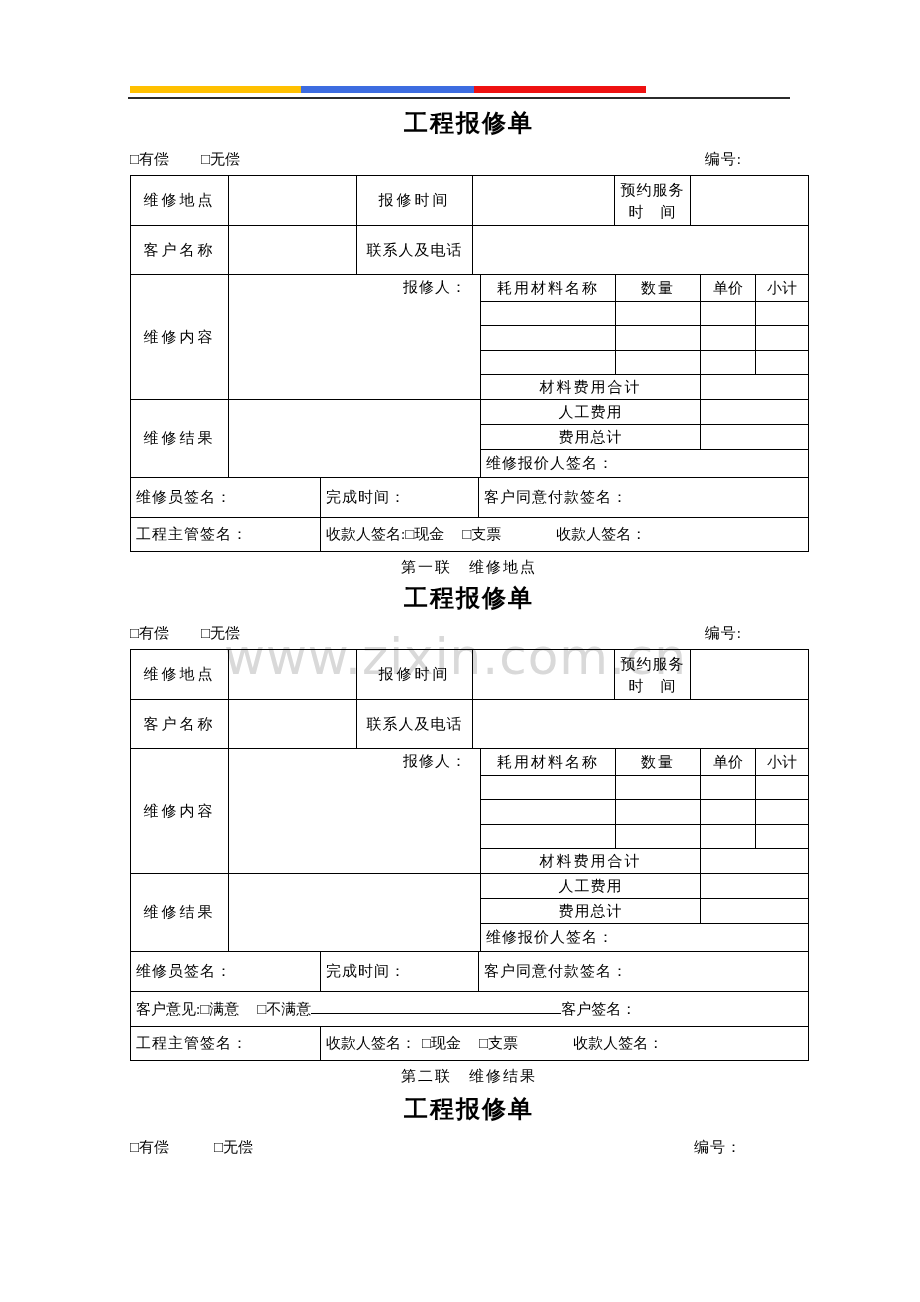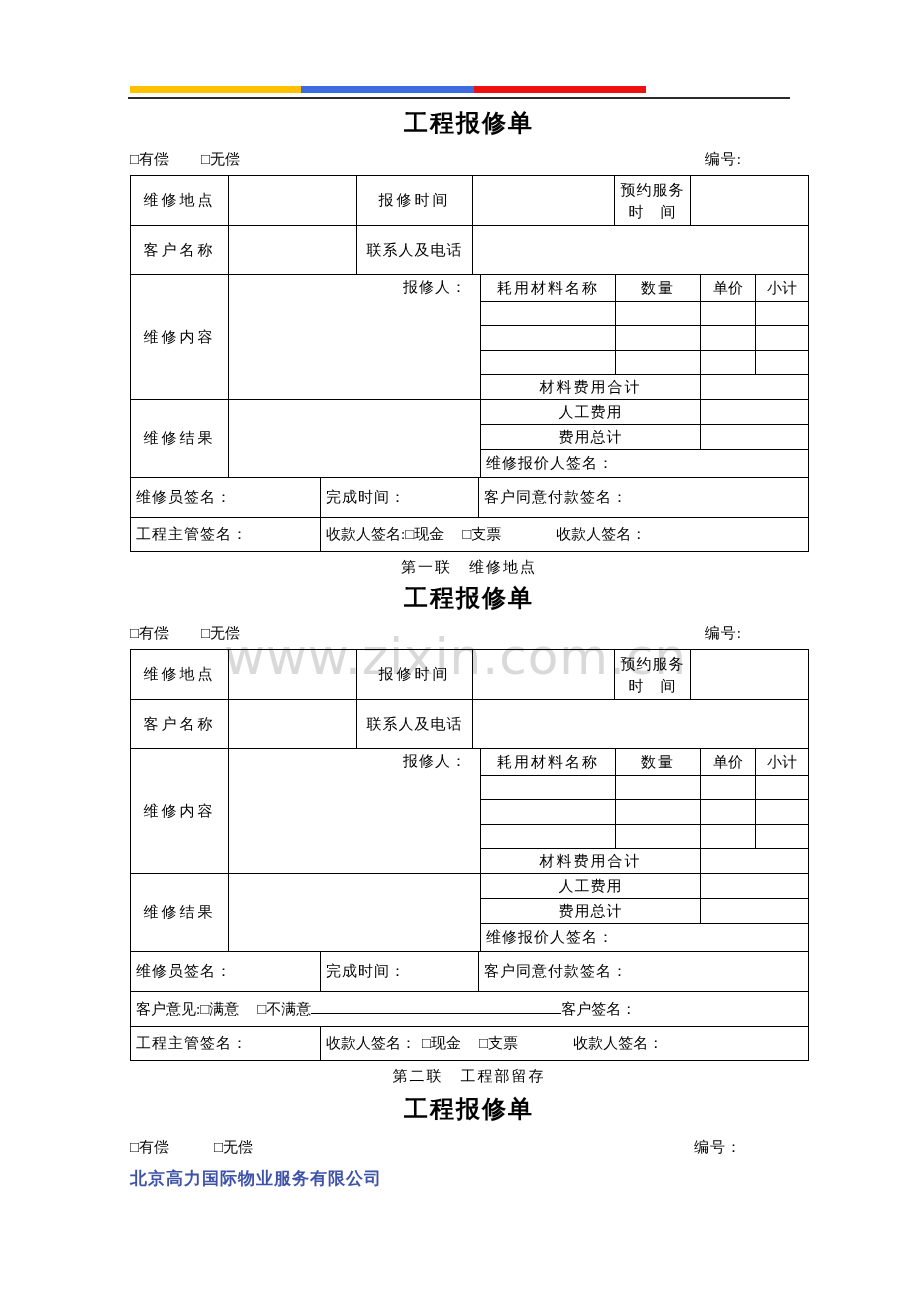--- a/index.html
+++ b/index.html
@@ -362,29 +362,28 @@
         <tbody>
             <tr style="height:34px">
           <td class="sig">工程主管签名：</td>
           <td>
             <span>收款人签名：</span><span class="gap6">□现金</span><span class="gap18">□支票</span><span class="gap55">收款人签名：</span>
           </td>
         </tr>
       </tbody>
         </table>
 
-      <div class="copy-note">第二联　工程部留存</div>
+      <div class="copy-note">第二联　维修结果</div>
     </div>
 
     <div>
       <div class="form-title" style="margin-top:8px">工程报修单</div>
       <div class="cb-row" style="margin-top:13px">
         <span class="cb">□有偿</span>
         <span class="cb" style="margin-left:45px">□无偿</span>
         <span class="num">编号：</span>
       </div>
     </div>
 
     <div class="footer">
-      <div class="footer-cn">北京高力国际物业服务有限公司</div>
     </div>
   </div>
 </div>
 
 </body></html>

